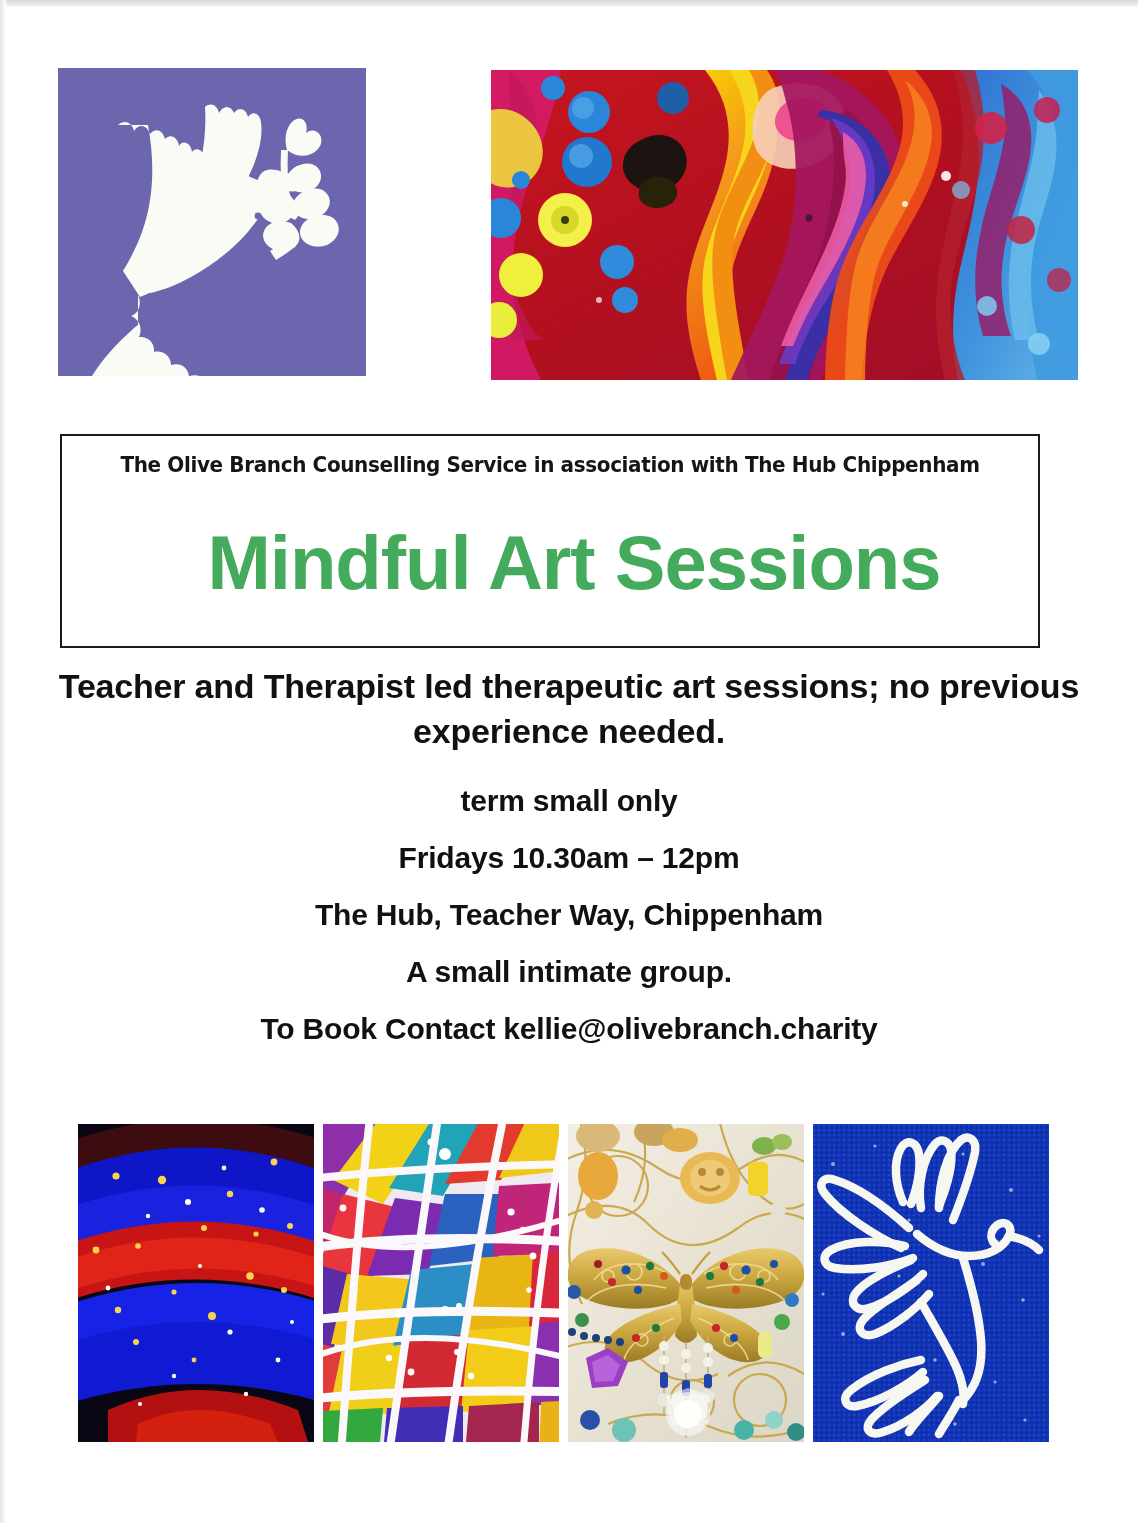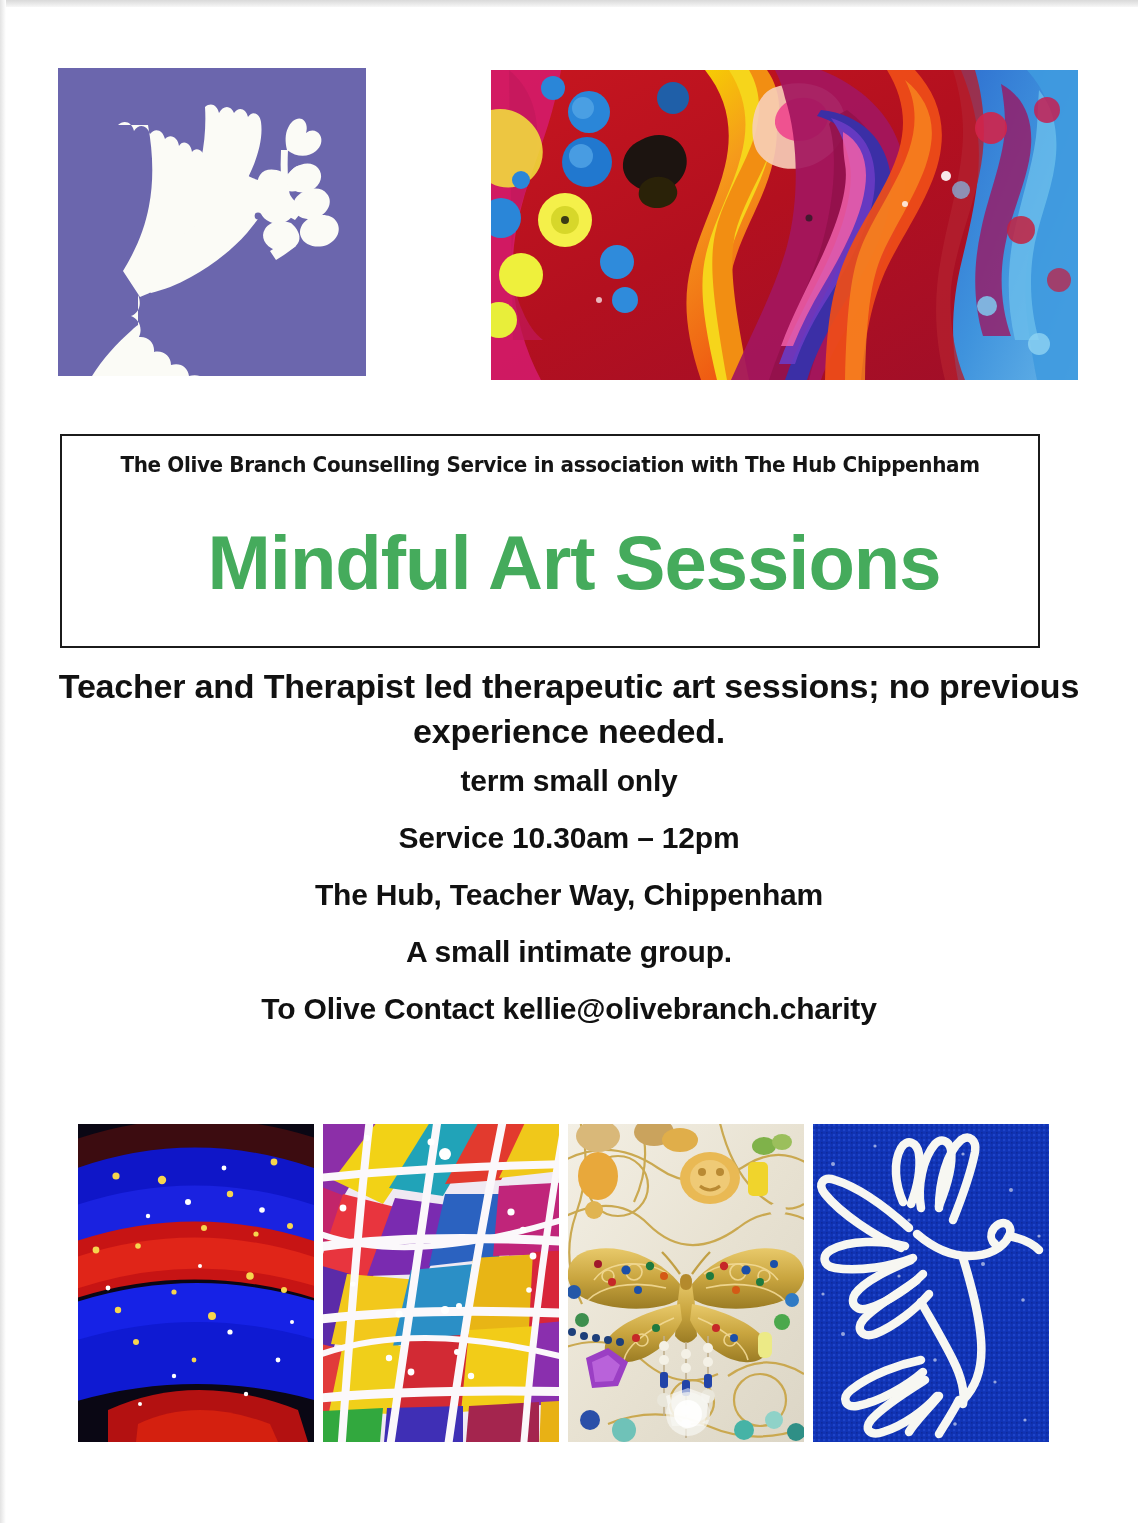--- a/index.html
+++ b/index.html
@@ -91,21 +91,21 @@
     width: 1118px;
     text-align: center;
     color: #111111;
     font-family: "Liberation Sans", sans-serif;
     font-weight: bold;
   }
   .line-lead {
     font-size: 34px;
     line-height: 45px;
     letter-spacing: -0.2px;
-    margin: 0 0 8px 0;
+    margin: 0 0 28px 0;
   }
   .line-std {
     font-size: 30px;
     line-height: 38px;
     margin: 0 0 19px 0;
     letter-spacing: -0.2px;
   }
 
   
   .gallery {
@@ -270,24 +270,24 @@
   </div>
 
   <div class="title-box">
     <div class="assoc-line">The Olive Branch Counselling Service in association with The Hub Chippenham</div>
     <div class="main-title">Mindful Art Sessions</div>
   </div>
 
   <div class="body-copy">
     <p class="line-lead">Teacher and Therapist led therapeutic art sessions; no previous experience needed.</p>
     <p class="line-std">term small only</p>
-    <p class="line-std">Service 10.30am – 12pm</p>
+    <p class="line-std">Fridays 10.30am – 12pm</p>
     <p class="line-std">The Hub, Teacher Way, Chippenham</p>
     <p class="line-std">A small intimate group.</p>
-    <p class="line-std">To Olive Contact kellie@olivebranch.charity</p>
+    <p class="line-std">To Book Contact kellie@olivebranch.charity</p>
   </div>
 
   <div class="gallery">
 
     <div class="tile">
       <svg viewBox="0 0 236 318" preserveAspectRatio="none" xmlns="http://www.w3.org/2000/svg" aria-hidden="true">
         <rect width="236" height="318" fill="#0a0714"></rect>
         <path d="M-40 30 Q118 -40 280 30 L280 90 Q118 24 -40 92z" fill="#3c0c10"></path>
         <path d="M-40 60 Q118 -14 280 62 L280 128 Q118 54 -40 124z" fill="#0f16c8"></path>
         <path d="M-40 96 Q118 26 280 98 L280 140 Q118 70 -40 140z" fill="#1a22e0"></path>

